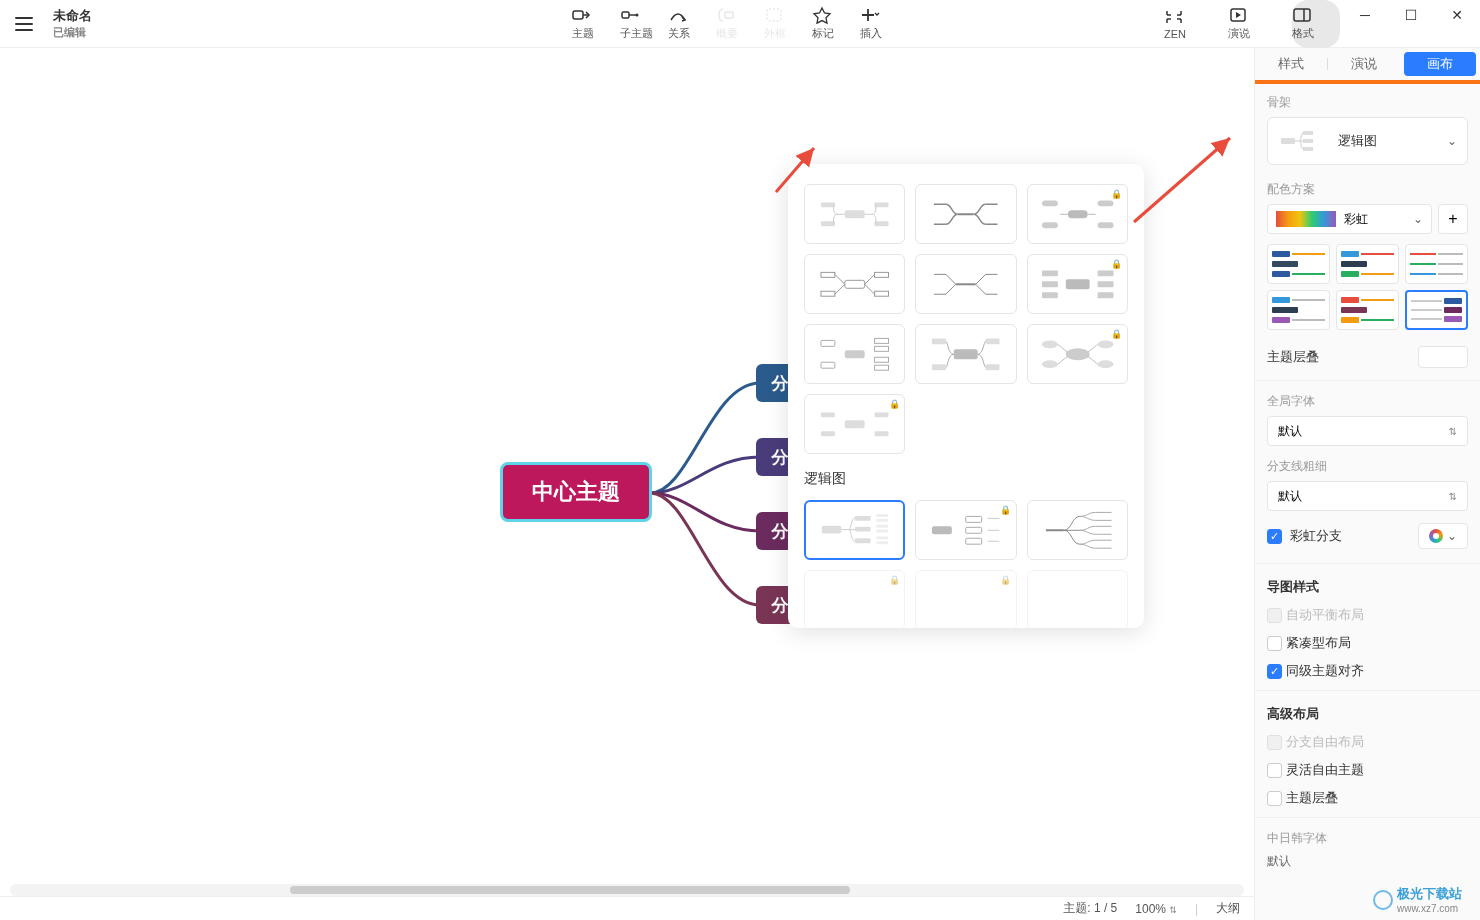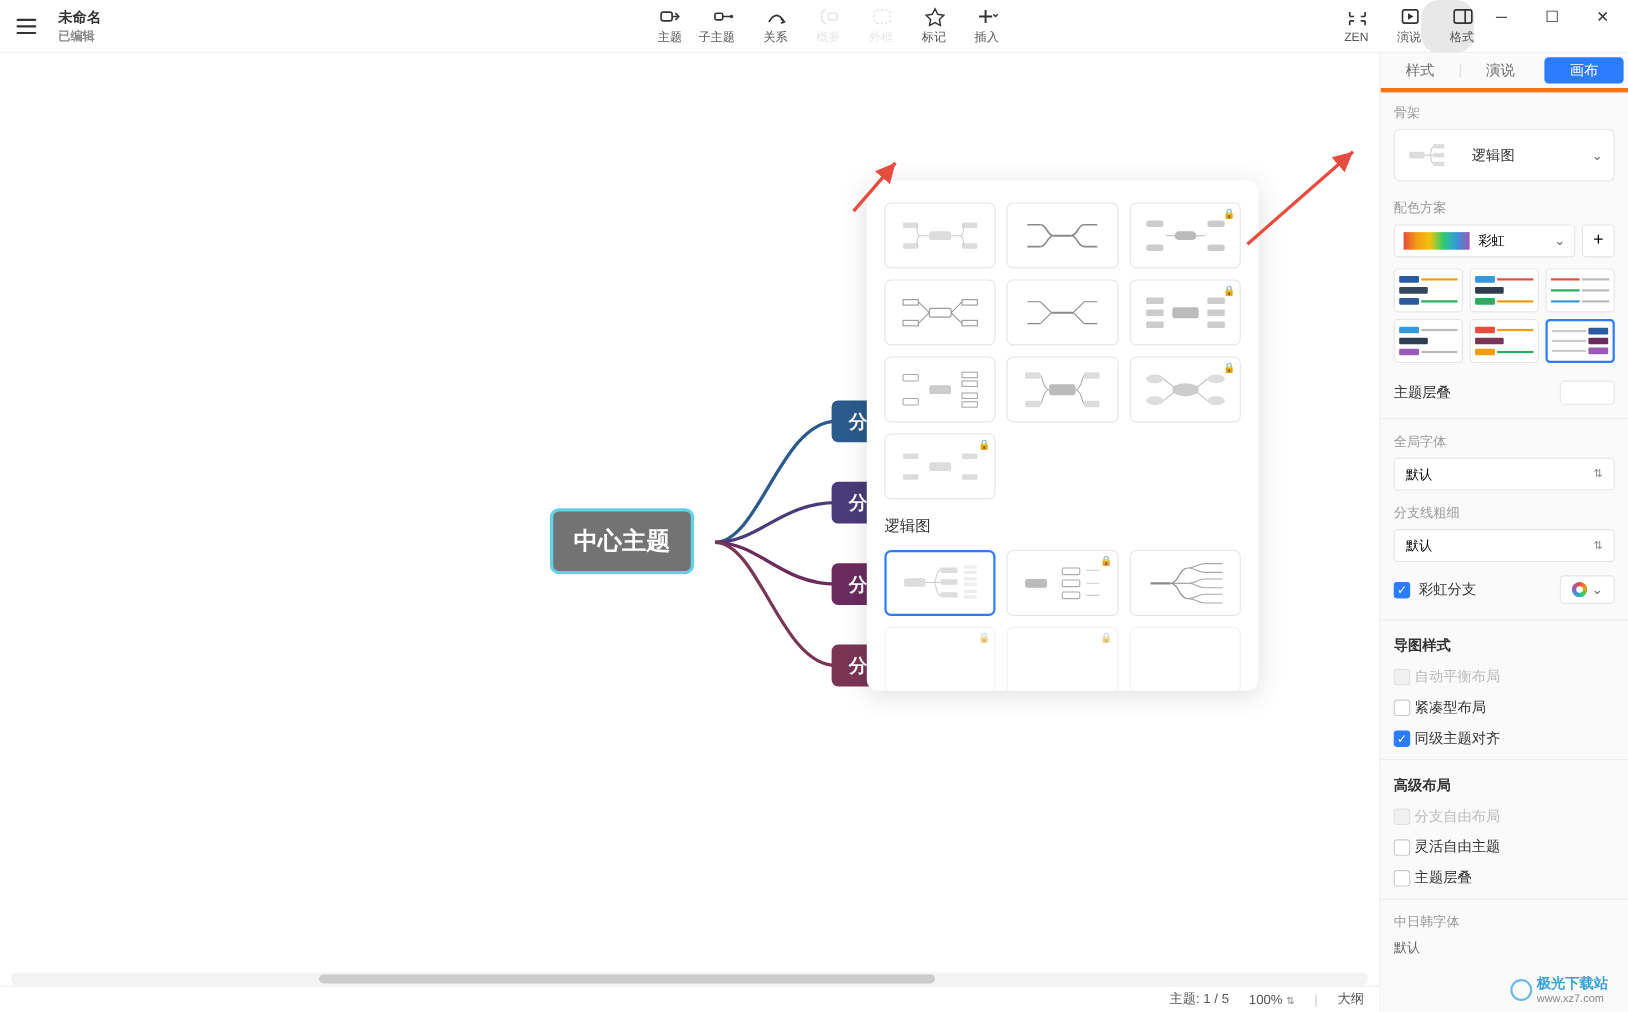--- a/index.html
+++ b/index.html
@@ -7,37 +7,37 @@
 
 .titlebar { height: 48px; display: flex; align-items: center; border-bottom: 1px solid #eee; background: #fff; position: relative; }
 .menu-btn { width: 48px; height: 48px; display: flex; align-items: center; justify-content: center; cursor: pointer; }
 .menu-icon { width: 18px; height: 14px; display: flex; flex-direction: column; justify-content: space-between; }
 .menu-icon span { height: 2px; background: #333; border-radius: 1px; }
 .doc-title-area { margin-left: 5px; font-weight: bold; }
 .doc-title { font-size: 13px; color: #333; }
 .doc-status { font-size: 11px; color: #888; }
 
 .toolbar-center { position: absolute; left: 50%; transform: translateX(-50%); display: flex; gap: 0; }
-.tool-btn { width: 48px; height: 48px; display: flex; flex-direction: column; align-items: flex-end; justify-content: center; cursor: pointer; }
+.tool-btn { width: 48px; height: 48px; display: flex; flex-direction: column; align-items: flex-start; justify-content: center; cursor: pointer; }
 .tool-btn.disabled { opacity: 0.35; cursor: default; }
 .tool-icon { width: 20px; height: 18px; display: flex; align-items: center; justify-content: center; color: #333; }
 .tool-label { font-size: 11px; color: #555; margin-top: 2px; }
 .tool-btn.disabled .tool-label { color: #bbb; }
 
-.toolbar-right { position: absolute; right: 140px; display: flex; gap: 0; }
+.toolbar-right { position: absolute; right: 140px; display: flex; gap: 16px; }
 .format-btn { background: #e8e8e8; border-radius: 16px; }
 
 .window-controls { position: absolute; right: 0; top: 0; display: flex; }
 .win-ctrl { width: 46px; height: 30px; display: flex; align-items: center; justify-content: center; cursor: pointer; font-size: 14px; color: #333; }
 
 .main-area { position: absolute; top: 48px; left: 0; right: 226px; bottom: 24px; background: #fff; overflow: hidden; }
 
 
 .canvas { position: absolute; inset: 0; }
-.central-node { position: absolute; left: 500px; top: 414px; width: 131px; height: 60px; background: #737373; border: 3px solid #5fd4e8; border-radius: 8px; display: flex; align-items: center; justify-content: center; color: #fff; font-size: 22px; font-weight: bold; }
+.central-node { position: absolute; left: 500px; top: 414px; width: 152px; height: 60px; background: #be185d; border: 3px solid #5fd4e8; border-radius: 8px; display: flex; align-items: center; justify-content: center; color: #fff; font-size: 22px; font-weight: bold; }
 .branch-node { position: absolute; width: 42px; height: 38px; border-radius: 6px; display: flex; align-items: center; justify-content: center; color: #fff; font-size: 17px; font-weight: bold; padding-left: 6px; }
 .branch1 { left: 756px; top: 316px; background: #2b5b8c; }
 .branch2 { left: 756px; top: 390px; background: #4a3b7a; }
 .branch3 { left: 756px; top: 464px; background: #6b2b5f; }
 .branch4 { left: 756px; top: 538px; background: #7a3555; }
 .branch-svg { position: absolute; left: 650px; top: 300px; width: 120px; height: 300px; pointer-events: none; }
 
 
 .skeleton-popup { position: absolute; left: 788px; top: 116px; width: 356px; height: 464px; background: #fff; border-radius: 10px; box-shadow: 0 4px 24px rgba(0,0,0,0.12); padding: 20px 16px 0 16px; overflow: hidden; }
 .popup-section-title { font-size: 14px; color: #333; margin-bottom: 12px; font-weight: 500; }

